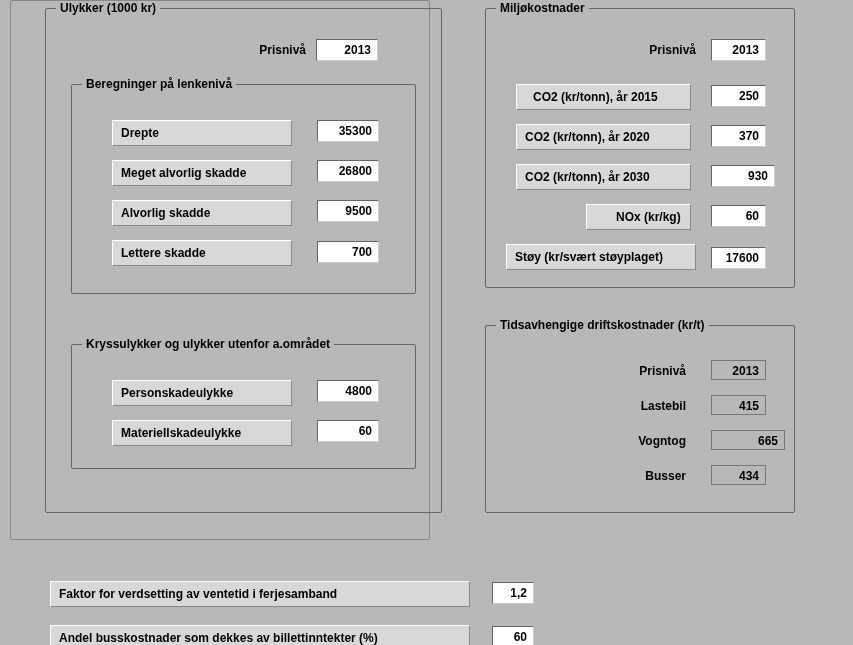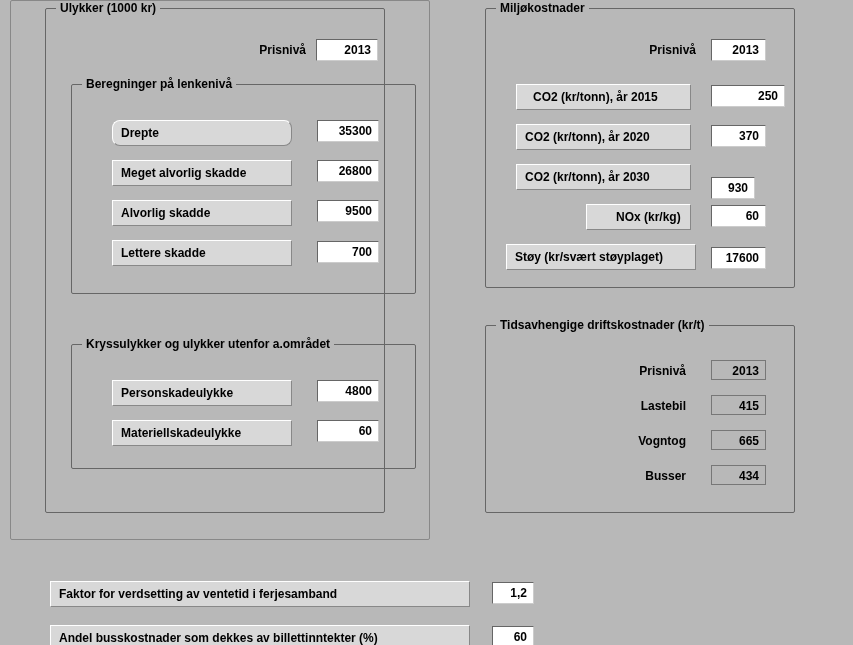--- a/index.html
+++ b/index.html
@@ -69,30 +69,30 @@
     font-weight: bold;
     font-size: 12px;
     text-align: right;
   }
 </style>
 </head>
 <body>
 
 <div class="fieldset" style="left:10px; top:0px; width:420px; height:540px; border-color:#888;"></div>
 
-<div class="fieldset" style="left:45px; top:8px; width:340px; height:505px;">
+<div class="fieldset" style="left:45px; top:8px; width:397px; height:505px;">
   <div class="legend">Ulykker (1000 kr)</div>
 
   <div class="plain-label" style="left:180px; top:34px; width:80px;">Prisnivå</div>
   <div class="input-box" style="left:270px; top:30px; width:62px; height:22px;">2013</div>
 
   <div class="fieldset" style="left:25px; top:75px; width:345px; height:210px;">
     <div class="legend">Beregninger på lenkenivå</div>
 
-    <div class="label-box" style="left:40px; top:35px; width:180px; height:26px;border-radius:8px;">Drepte</div>
+    <div class="label-box" style="left:40px; top:35px; width:180px; height:26px;">Drepte</div>
     <div class="input-box" style="left:245px; top:35px; width:62px; height:22px;">35300</div>
 
     <div class="label-box" style="left:40px; top:75px; width:180px; height:26px;">Meget alvorlig skadde</div>
     <div class="input-box" style="left:245px; top:75px; width:62px; height:22px;">26800</div>
 
     <div class="label-box" style="left:40px; top:115px; width:180px; height:26px;">Alvorlig skadde</div>
     <div class="input-box" style="left:245px; top:115px; width:62px; height:22px;">9500</div>
 
     <div class="label-box" style="left:40px; top:155px; width:180px; height:26px;">Lettere skadde</div>
     <div class="input-box" style="left:245px; top:156px; width:62px; height:22px;">700</div>
@@ -109,46 +109,46 @@
   </div>
 </div>
 
 <div class="fieldset" style="left:485px; top:8px; width:310px; height:280px;">
   <div class="legend">Miljøkostnader</div>
 
   <div class="plain-label" style="left:120px; top:34px; width:90px;">Prisnivå</div>
   <div class="input-box" style="left:225px; top:30px; width:55px; height:22px;">2013</div>
 
   <div class="label-box" style="left:30px; top:75px; width:175px; height:26px;padding-left:16px;">CO2 (kr/tonn), år 2015</div>
-  <div class="input-box" style="left:225px; top:76px; width:74px; height:22px;">250</div>
+  <div class="input-box" style="left:225px; top:76px; width:55px; height:22px;">250</div>
 
   <div class="label-box" style="left:30px; top:115px; width:175px; height:26px;text-align:center;">CO2 (kr/tonn), år 2020</div>
   <div class="input-box" style="left:225px; top:116px; width:55px; height:22px;">370</div>
 
   <div class="label-box" style="left:30px; top:155px; width:175px; height:26px;">CO2 (kr/tonn), år 2030</div>
-  <div class="input-box" style="left:225px; top:168px; width:44px; height:22px;">930</div>
+  <div class="input-box" style="left:225px; top:156px; width:64px; height:22px;">930</div>
 
   <div class="label-box" style="left:100px; top:195px; width:105px; height:26px;padding-left:29px;">NOx (kr/kg)</div>
   <div class="input-box" style="left:225px; top:196px; width:55px; height:22px;">60</div>
 
   <div class="label-box" style="left:20px; top:235px; width:190px; height:26px;">Støy (kr/svært støyplaget)</div>
   <div class="input-box" style="left:225px; top:238px; width:55px; height:22px;">17600</div>
 </div>
 
 <div class="fieldset" style="left:485px; top:325px; width:310px; height:188px;">
   <div class="legend">Tidsavhengige driftskostnader (kr/t)</div>
 
   <div class="plain-label" style="left:120px; top:38px; width:80px;">Prisnivå</div>
   <div class="readonly-box" style="left:225px; top:34px; width:55px; height:20px;">2013</div>
 
   <div class="plain-label" style="left:120px; top:73px; width:80px;">Lastebil</div>
   <div class="readonly-box" style="left:225px; top:69px; width:55px; height:20px;">415</div>
 
   <div class="plain-label" style="left:120px; top:108px; width:80px;">Vogntog</div>
-  <div class="readonly-box" style="left:225px; top:104px; width:55px; height:20px;">665</div>
+  <div class="readonly-box" style="left:225px; top:104px; width:74px; height:20px;">665</div>
 
   <div class="plain-label" style="left:120px; top:143px; width:80px;">Busser</div>
   <div class="readonly-box" style="left:225px; top:139px; width:55px; height:20px;">434</div>
 </div>
 
 <div class="label-box" style="left:50px; top:581px; width:420px; height:26px;">Faktor for verdsetting av ventetid i ferjesamband</div>
 <div class="input-box" style="left:492px; top:582px; width:42px; height:22px;">1,2</div>
 
 <div class="label-box" style="left:50px; top:625px; width:420px; height:26px;">Andel busskostnader som dekkes av billettinntekter (%)</div>
 <div class="input-box" style="left:492px; top:626px; width:42px; height:22px;">60</div>

